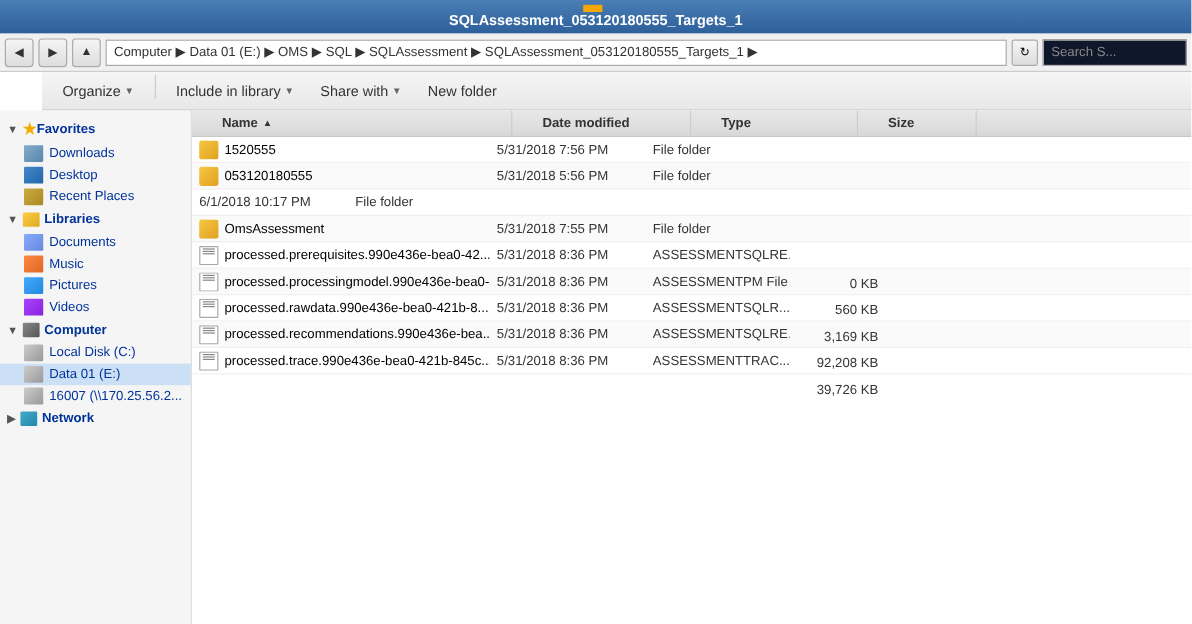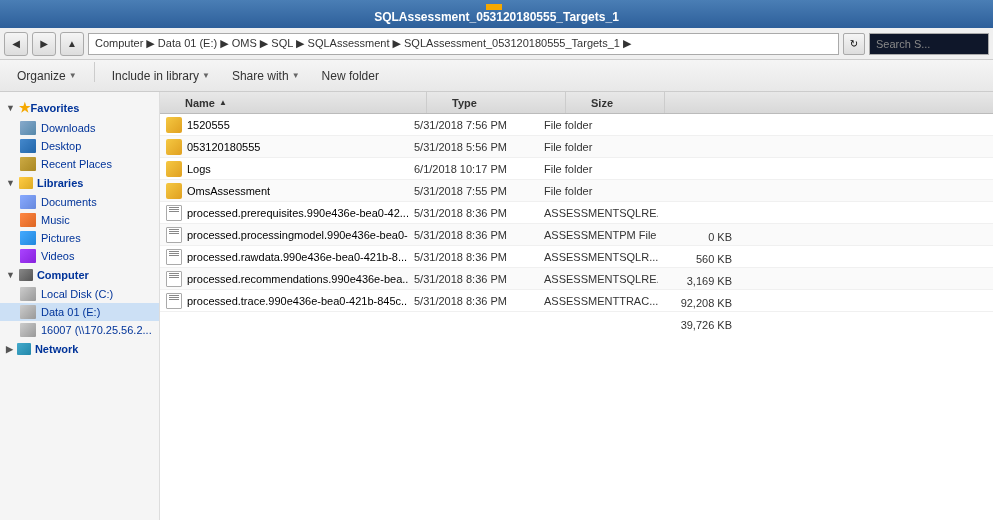--- a/index.html
+++ b/index.html
@@ -92,20 +92,21 @@
     }
 
     
     .toolbar {
       background: linear-gradient(to bottom, #f5f5f5, #e8e8e8);
       border-bottom: 1px solid #ccc;
       display: flex;
       height: 32px;
       padding: 2px 8px;
       gap: 4px;
+      margin-left: 35px;
     }
     .toolbar-btn {
       display: flex;
       align-items: center;
       gap: 3px;
       padding: 3px 8px;
       background: transparent;
       border: 1px solid transparent;
       border-radius: 3px;
       cursor: pointer;
@@ -389,20 +390,23 @@
 
   </div>
 
   <div class="file-list">
 
     <div class="file-list-header">
       <div class="col-header col-name">
         <span>Name</span>
         <span class="sort-arrow">▲</span>
       </div>
+      <div class="col-header col-date">
+        <span>Date modified</span>
+      </div>
       <div class="col-header col-type">
         <span>Type</span>
       </div>
       <div class="col-header col-size">
         <span>Size</span>
       </div>
     </div>
 
     <div id="file-rows-container">
         <div class="file-row">
@@ -417,24 +421,20 @@
         <div class="file-row">
       <div class="file-cell file-name-cell">
         <span class="file-icon folder-icon"></span>
         <span>053120180555</span>
       </div>
       <div class="file-cell file-date-cell">5/31/2018 5:56 PM</div>
       <div class="file-cell file-type-cell">File folder</div>
       <div class="file-cell file-size-cell"></div>
     </div>
         <div class="file-row">
-      <div class="file-cell file-name-cell">
-        <span class="file-icon folder-icon"></span>
-        <span>Logs</span>
-      </div>
       <div class="file-cell file-date-cell">6/1/2018 10:17 PM</div>
       <div class="file-cell file-type-cell">File folder</div>
       <div class="file-cell file-size-cell"></div>
     </div>
         <div class="file-row">
       <div class="file-cell file-name-cell">
         <span class="file-icon folder-icon"></span>
         <span>OmsAssessment</span>
       </div>
       <div class="file-cell file-date-cell">5/31/2018 7:55 PM</div>

